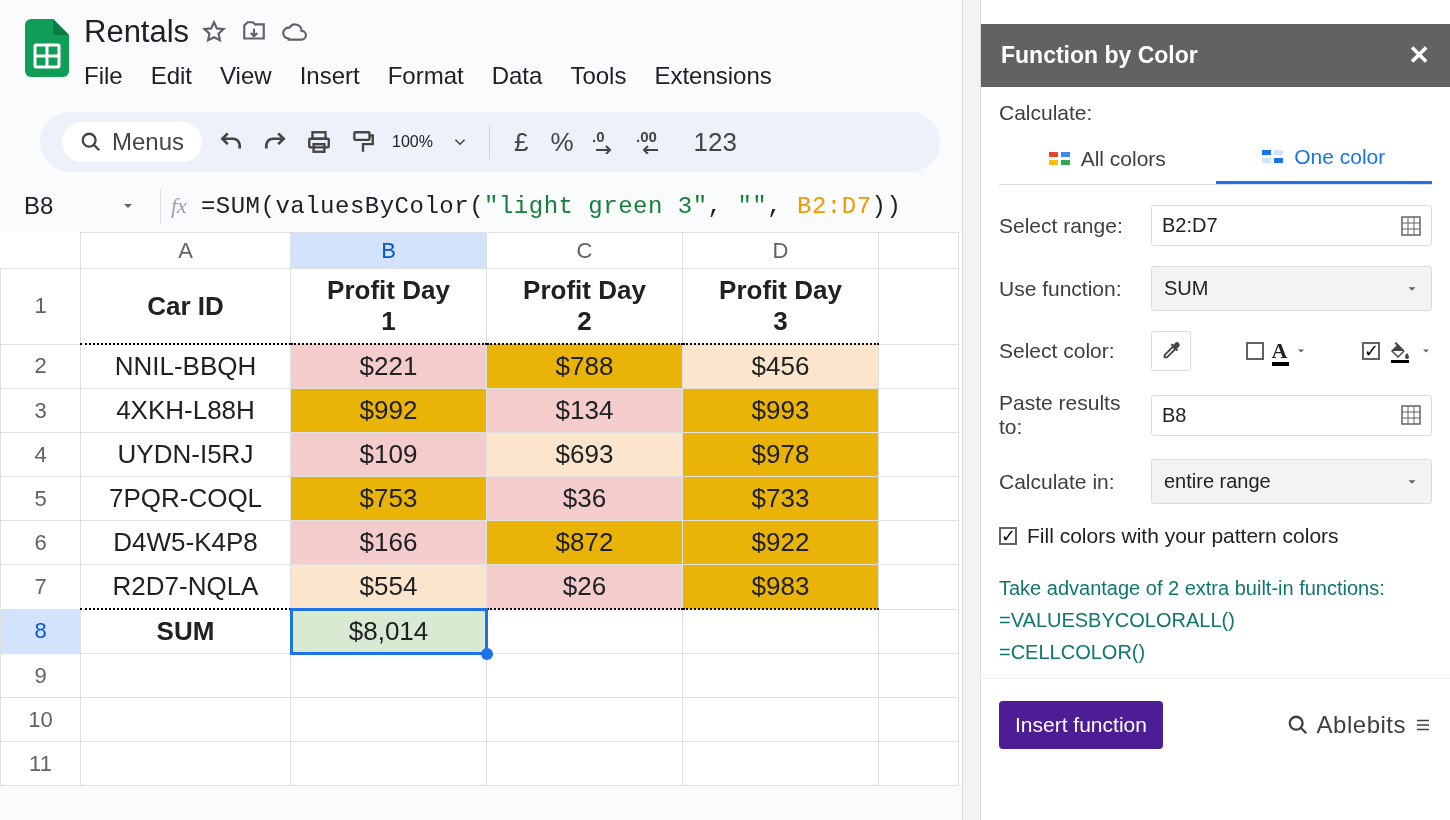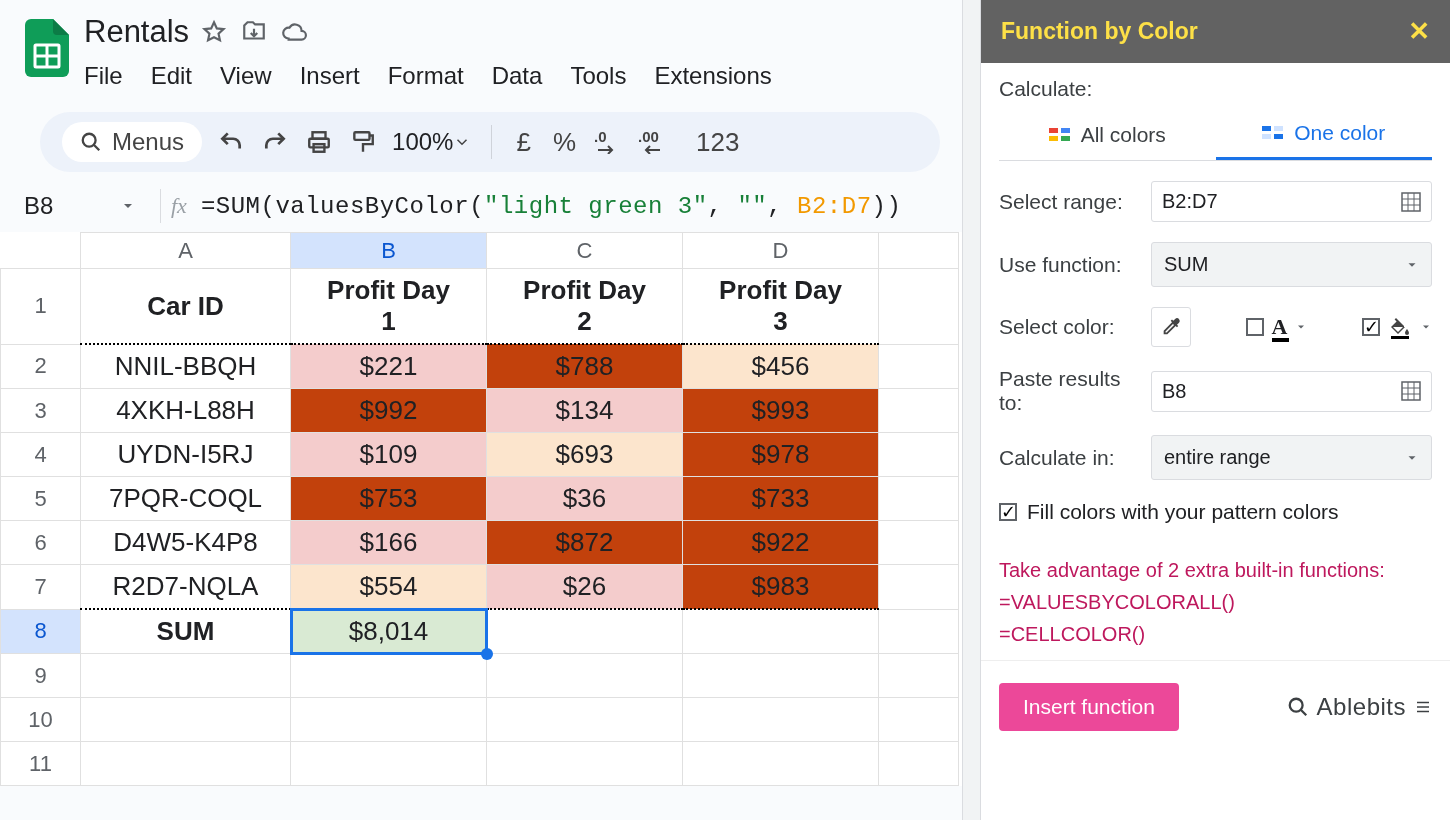--- a/index.html
+++ b/index.html
@@ -13,21 +13,21 @@
   .doc-title-row { display:flex; align-items:center; gap:12px;}
   .doc-title { font-size:31px; color:#202124; font-weight:400; letter-spacing:0px; }
   .title-icons { display:flex; gap:14px; color:#5f6368;}
   .title-icons svg, .title-icons .icon-glyph { width:26px; height:26px;}
   .menu-bar { display:flex; gap:28px; margin-top:12px; font-size:24px; color:#202124;}
   .menu-item { cursor:pointer; }
   
   .toolbar-wrap { margin: 22px 22px 0 40px; background:#edf2fa; border-radius:34px; padding:10px 22px; display:flex; align-items:center; gap:14px;}
   .menu-search { background:#fff; border-radius:22px; padding:6px 18px; display:flex; align-items:center; gap:10px; font-size:24px; color:#444;}
   .tool-btn { width:30px; height:30px; display:inline-flex; align-items:center; justify-content:center; color:#444; font-size:22px;}
-  .zoom-area { display:flex; align-items:center; gap:0; font-size:24px; color:#202124;}
+  .zoom-area { display:flex; align-items:center; gap:18px; font-size:16px; color:#202124;}
   .toolbar-sep { width:1px; height:34px; background:#cfd3da; margin:0 6px;}
   .num-fmt {font-size:26px; color:#444; padding:0 4px;}
   
   .formula-row { display:flex; align-items:center; margin-top:16px; padding-left:10px; font-size:24px;}
   .name-box { width:140px; display:flex; align-items:center; justify-content:space-between; padding:4px 14px 4px 14px; color:#202124;}
   .name-box .caret { color:#5f6368;}
   .formula-sep { width:1px; height:34px; background:#dadce0; margin:0 10px;}
   .fx-label { font-style:italic; color:#9aa0a6; font-size:22px; margin-right:14px; font-family:serif;}
   .formula { font-family: "Consolas","Courier New",monospace; font-size:24px; letter-spacing:0.5px;}
   .formula .fn { color:#202124;}
@@ -42,48 +42,48 @@
   td.row-head { width:80px; text-align:center; font-size:22px; color:#5f6368; background:#fff; border:1px solid #e0e0e0;}
   td.row-head.sel { background:#d3e3fd; color:#0b57d0;}
   td.cell { border:1px solid #e0e0e0; text-align:center; padding:6px 26px; height:44px;}
   td.cell.hdr { font-weight:700; background:#fff; border-bottom:2px dotted #000;}
   td.cell.label { background:#fff;}
   td.cell.sum-label { font-weight:700; border-top:2px dotted #000;}
   td.cell.sum-cell { background:#d9ead3; font-weight:400; position:relative; outline:3px solid #1a73e8; outline-offset:-2px; border-top:2px dotted #000;}
   td.cell.sum-blank {border-top:2px dotted #000;}
   .sel-handle { position:absolute; right:-7px; bottom:-7px; width:12px; height:12px; background:#1a73e8; border-radius:50%;}
   
-  .lg { background:#c2410c;}
+  .lg { background:#eab308;}
   .lr { background:#f4cccc;}
   .lo { background:#fce5cd;}
   
   .right-scroll { width:18px; background:#f1f3f4; border-left:1px solid #dadce0;}
   
   .side-panel { width:470px; background:#fff; border-left:1px solid #dadce0; display:flex; flex-direction:column;}
-  .panel-header { background:#626262; color:#fde047; display:flex; align-items:center; justify-content:space-between; padding:16px 20px; font-size:23px; font-weight:600;}
+  .panel-header { background:#626262; color:#ffffff; display:flex; align-items:center; justify-content:space-between; padding:16px 20px; font-size:23px; font-weight:600;margin-top:24px;}
   .close-x { font-size:26px; cursor:pointer;}
   .panel-body { padding:14px 18px 0 18px; display:flex; flex-direction:column; gap:20px; font-size:21px; color:#202124;}
   .calc-label { color:#3c4043; font-size:21px;}
   .tabs-row { display:flex; border-bottom:1px solid #dadce0;}
   .tab { flex:1; text-align:center; padding:10px 0 12px 0; font-size:21px; color:#3c4043; display:flex; justify-content:center; align-items:center; gap:10px; position:relative;}
   .tab.active { color:#1a73e8; border-bottom:3px solid #1a73e8; font-weight:500;}
   .form-row { display:flex; align-items:center; gap:12px;}
   .form-label { width:140px; color:#3c4043;}
   .input-box { flex:1; display:flex; align-items:center; justify-content:space-between; border:1px solid #dadce0; border-radius:3px; padding:8px 10px; font-size:20px; background:#fff;}
   .grid-icon { color:#5f6368;}
   .select-color-row {display:flex; align-items:center; gap:16px;}
   .icon-btn{ width:40px; height:40px; border:1px solid #dadce0; border-radius:3px; display:flex; align-items:center; justify-content:center; background:#fff;}
   .color-group{ display:flex; align-items:center; gap:8px;}
   .checkbox-sq{ width:18px; height:18px; border:2px solid #5f6368; display:inline-block; position:relative;}
   .checkbox-sq.checked::after{content:"✓"; position:absolute; top:-4px; left:0; font-size:18px; color:#000;}
   .dropdown { flex:1; background:#f1f3f4; border:1px solid #dadce0; border-radius:3px; padding:10px 12px; display:flex; justify-content:space-between; align-items:center; font-size:20px;}
   .checkbox-row { display:flex; align-items:center; gap:10px; font-size:21px;}
-  .extra-fns { color:#be185d; font-size:20px; line-height:1.6; margin-top:10px;}
+  .extra-fns { color:#0f766e; font-size:20px; line-height:1.6; margin-top:4px;}
   .panel-footer { margin-top:auto; padding:22px 18px; display:flex; align-items:center; justify-content:space-between; border-top:1px solid #eee; margin-top:10px;}
-  .insert-btn { background:#ec4899; color:#fff; border:none; border-radius:4px; padding:12px 24px; font-size:21px; font-weight:500;}
+  .insert-btn { background:#4c1d95; color:#fff; border:none; border-radius:4px; padding:12px 16px; font-size:21px; font-weight:500;}
   .brand { display:flex; align-items:center; gap:8px; font-size:24px; color:#3c4043; font-weight:500; letter-spacing:0.5px;}
   .text-color-icon { position:relative; font-weight:700; font-size:22px; font-family:serif;}
   .text-color-icon .ul { position:absolute; left:0; right:-2px; bottom:-2px; height:4px; background:#000;}
   svg { display:block;}
 </style>
 </head>
 <body>
 
 <div class="main-area">
 

